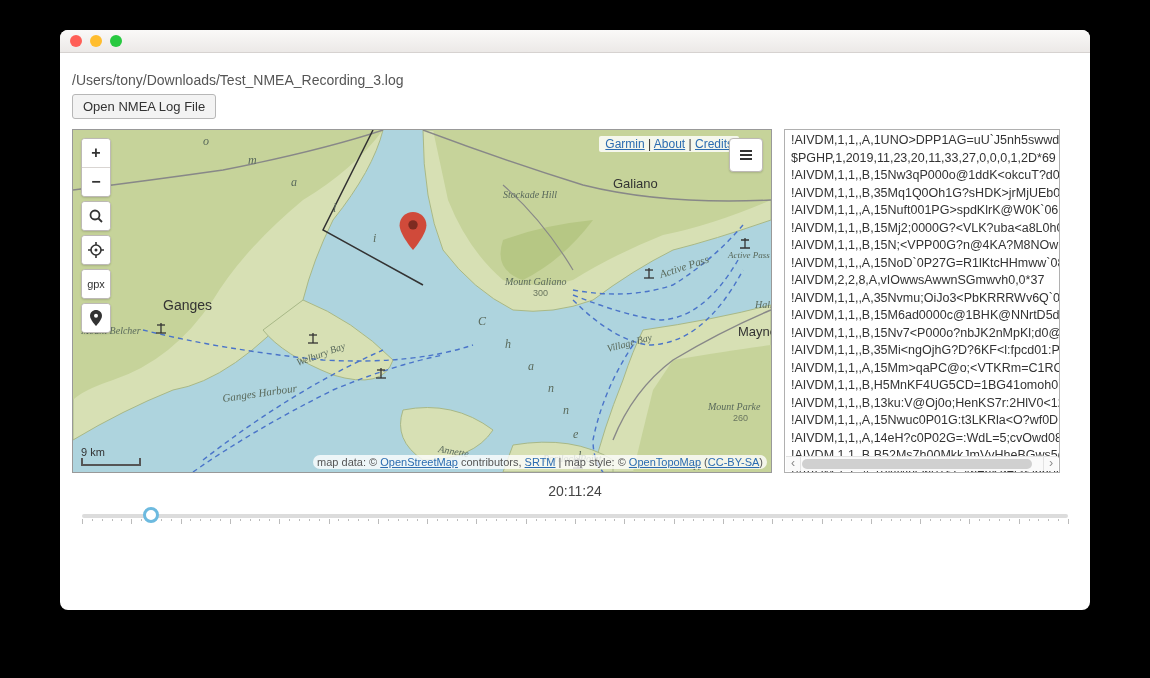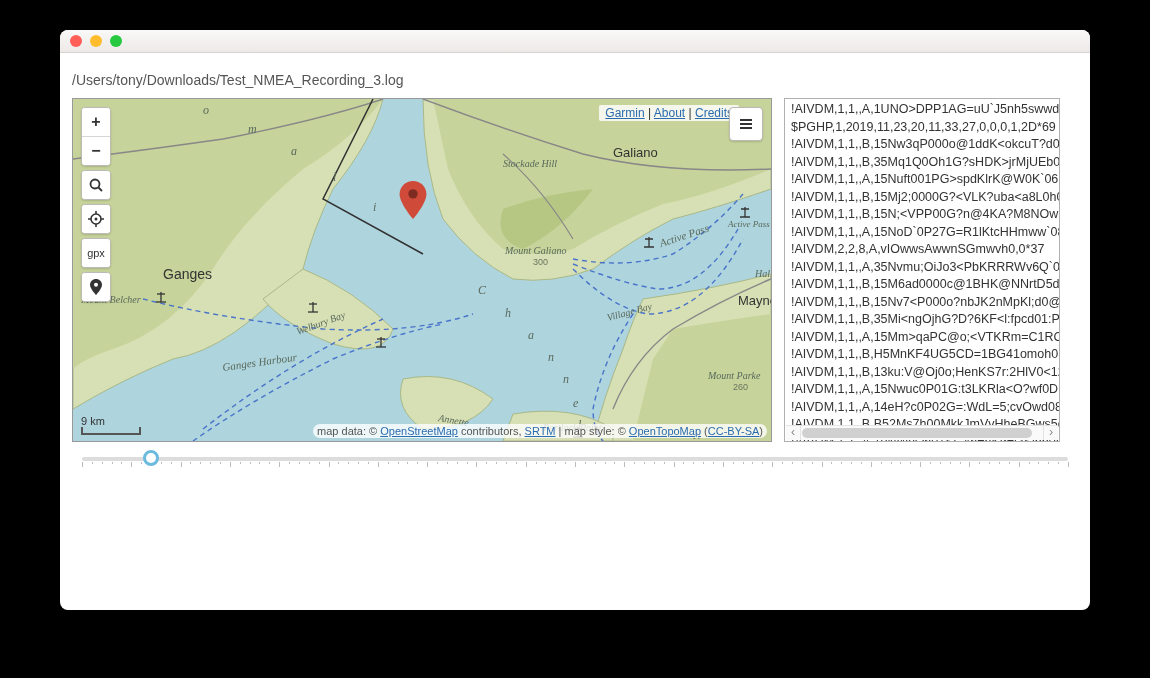--- a/index.html
+++ b/index.html
@@ -58,20 +58,21 @@
 
 <div class="window">
   <div class="titlebar">
     <div class="tl-btn tl-close"></div>
     <div class="tl-btn tl-min"></div>
     <div class="tl-btn tl-max"></div>
   </div>
 
   <div class="content">
     <div class="path">/Users/tony/Downloads/Test_NMEA_Recording_3.log</div>
+    <span class="btn">Open NMEA Log File</span>
 
     <div class="row">
 
       <div class="map">
         <svg viewBox="0 0 698 342" width="698" height="342">
 
           <rect x="0" y="0" width="698" height="342" fill="#aed4de"></rect>
 
           <path d="M0,0 L310,0 Q300,40 260,90 Q240,130 230,170 Q160,250 100,260 Q50,280 0,310 Z" fill="#d7e0b4" stroke="#a8b887" stroke-width="1"></path>
           <path d="M0,0 L310,0 Q280,40 230,70 Q170,120 140,170 Q100,230 40,250 Q10,260 0,270 Z" fill="#c6d39a"></path>
@@ -274,20 +275,21 @@
 !AIVDM,1,1,,B,B52Ms7h00MkkJmVvHheBGws5o
 !AIVDM,1,1,,A,19NWvQh01SG4h=nKg=l3Sjpp0L</div>
         <div class="hscrollbar">
           <div class="arrow l">‹</div>
           <div class="thumb"></div>
           <div class="arrow r">›</div>
         </div>
       </div>
     </div>
 
+    <div class="timestamp">20:11:24</div>
 
     <div class="slider-wrap">
       <div class="slider-track"></div>
       <div class="slider-ticks" id="slider-ticks">
           <span style="left: 0%; height: 5px;"></span>
           <span style="left: 1%;"></span>
           <span style="left: 2%;"></span>
           <span style="left: 3%;"></span>
           <span style="left: 4%;"></span>
           <span style="left: 5%; height: 5px;"></span>

